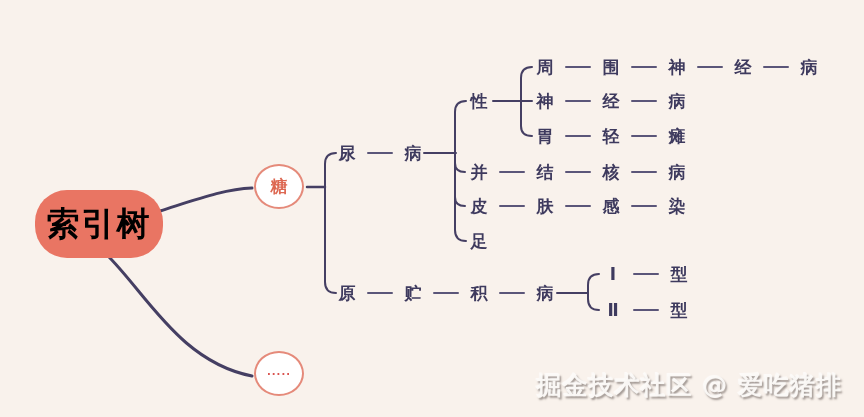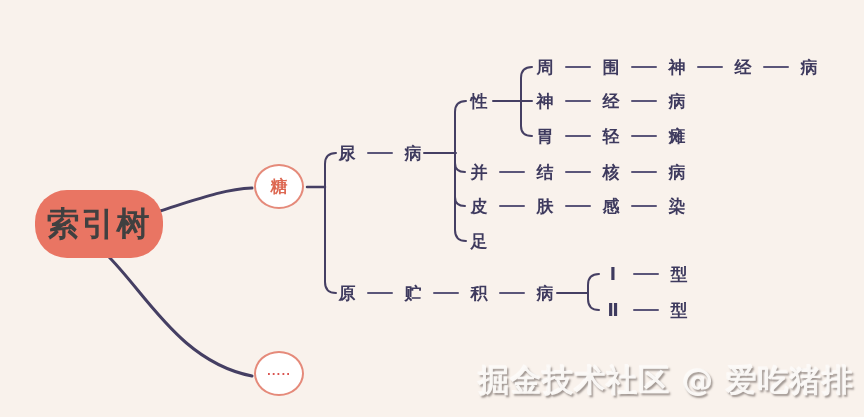--- a/index.html
+++ b/index.html
@@ -18,21 +18,21 @@
     width: 864px; height: 417px;
     pointer-events: none;
   }
   .root-node {
     position: absolute;
     left: 35px; top: 190px;
     width: 128px; height: 68px;
     background: #e97563;
     border-radius: 32px;
     display: flex; align-items: center; justify-content: center;
-    color: #404040;
+    color: #000000;
     font-size: 33px;
     font-weight: bold;
     letter-spacing: 2px;
   }
   .circle-node {
     position: absolute;
     width: 50px; height: 45px;
     background: #ffffff;
     border: 2px solid #e58a7a;
     border-radius: 50%;
@@ -65,22 +65,22 @@
   }
   .dash {
     display: inline-block;
     width: 26px; height: 2px;
     margin: 0 11px;
     background: #5b5679;
     border-radius: 1px;
   }
   .watermark {
     position: absolute;
-    right: 10px; bottom: 15px;
-    font-size: 31px;
+    right: 22px; bottom: 15px;
+    font-size: 25px;
     font-weight: bold;
     letter-spacing: 1px;
     color: rgba(252, 250, 248, 0.95);
     text-shadow: 1.5px 1.5px 2px rgba(110, 100, 95, 0.65),
                  -1px -1px 1px rgba(255, 255, 255, 0.7);
   }
 </style>
 </head>
 <body>
 

